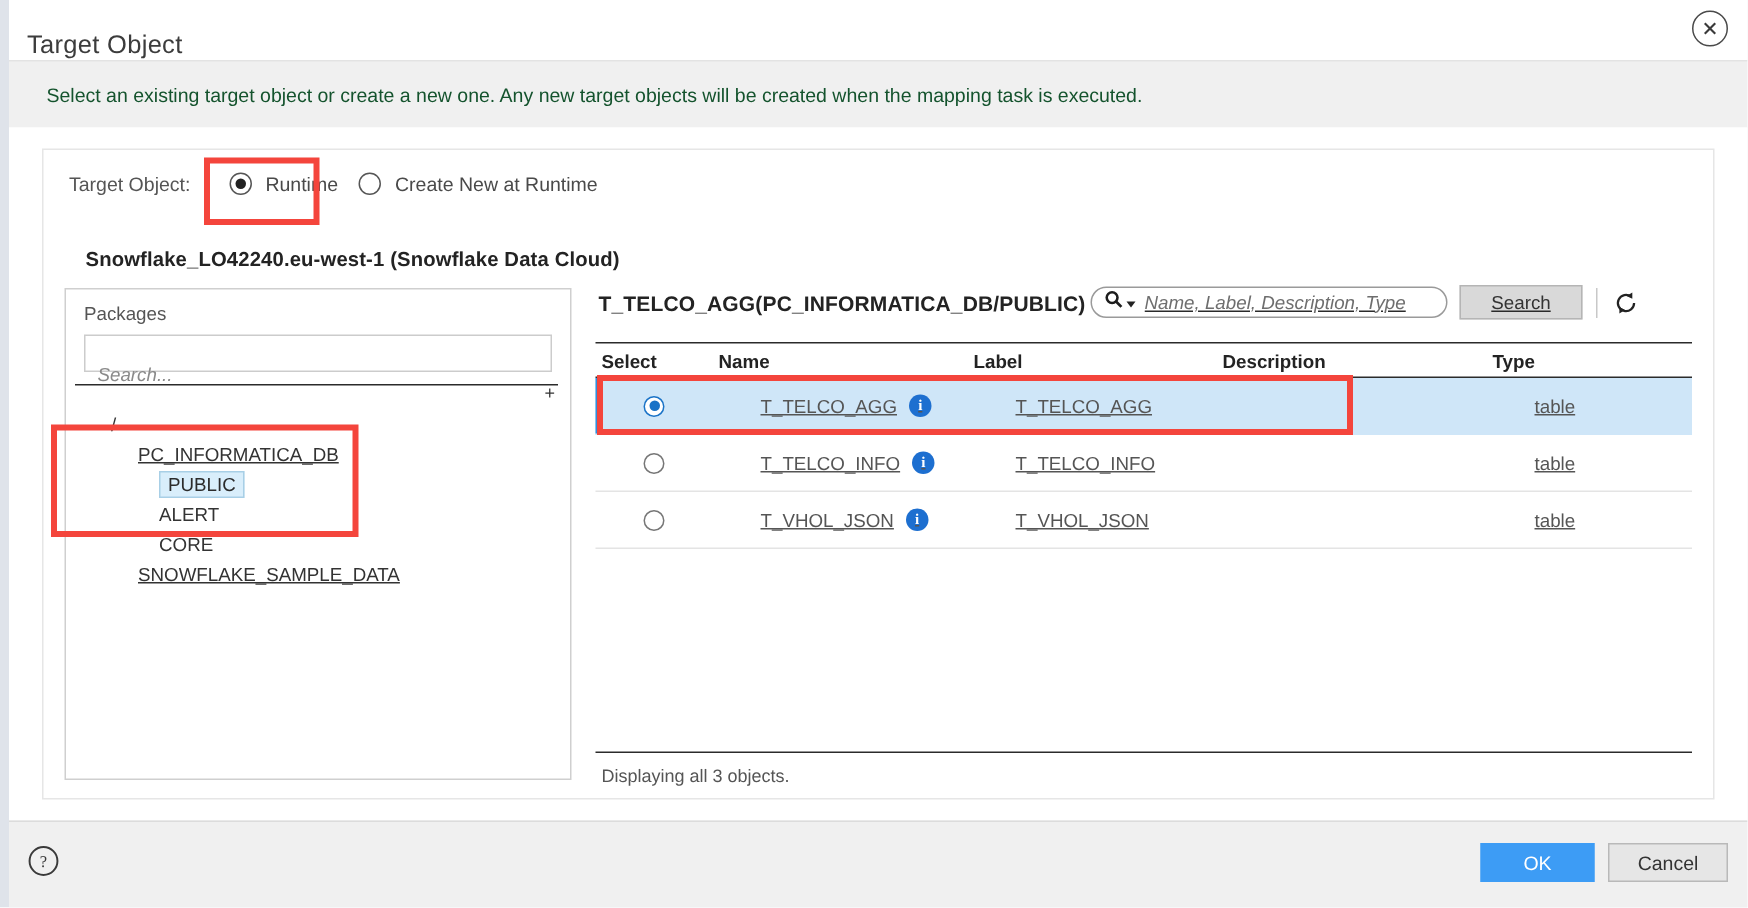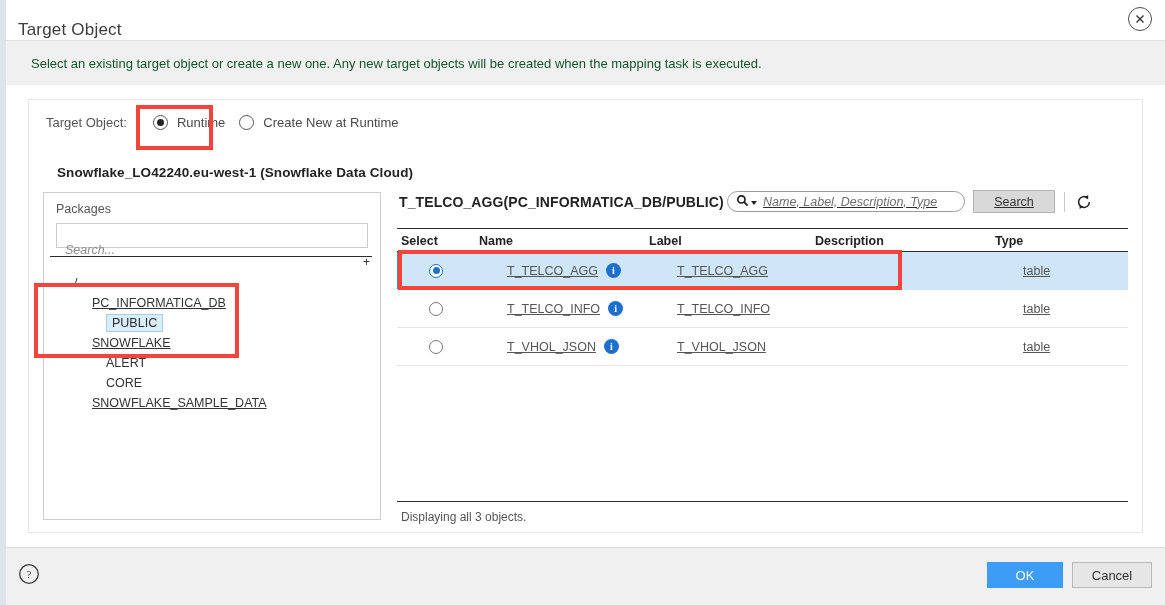--- a/index.html
+++ b/index.html
@@ -499,23 +499,20 @@
           <div class="tree-list">
             <div class="tree-node lvl0">
               <span>/</span>
             </div>
             <div class="tree-node lvl1">
               <span>PC_INFORMATICA_DB</span>
             </div>
             <div class="tree-node lvl2">
               <span class="chip">PUBLIC</span>
             </div>
-            <div class="tree-node lvl1">
-              <span>SNOWFLAKE</span>
-            </div>
             <div class="tree-node lvl2">
               <span>ALERT</span>
             </div>
             <div class="tree-node lvl2">
               <span>CORE</span>
             </div>
             <div class="tree-node lvl1">
               <span>SNOWFLAKE_SAMPLE_DATA</span>
             </div>
           </div>

